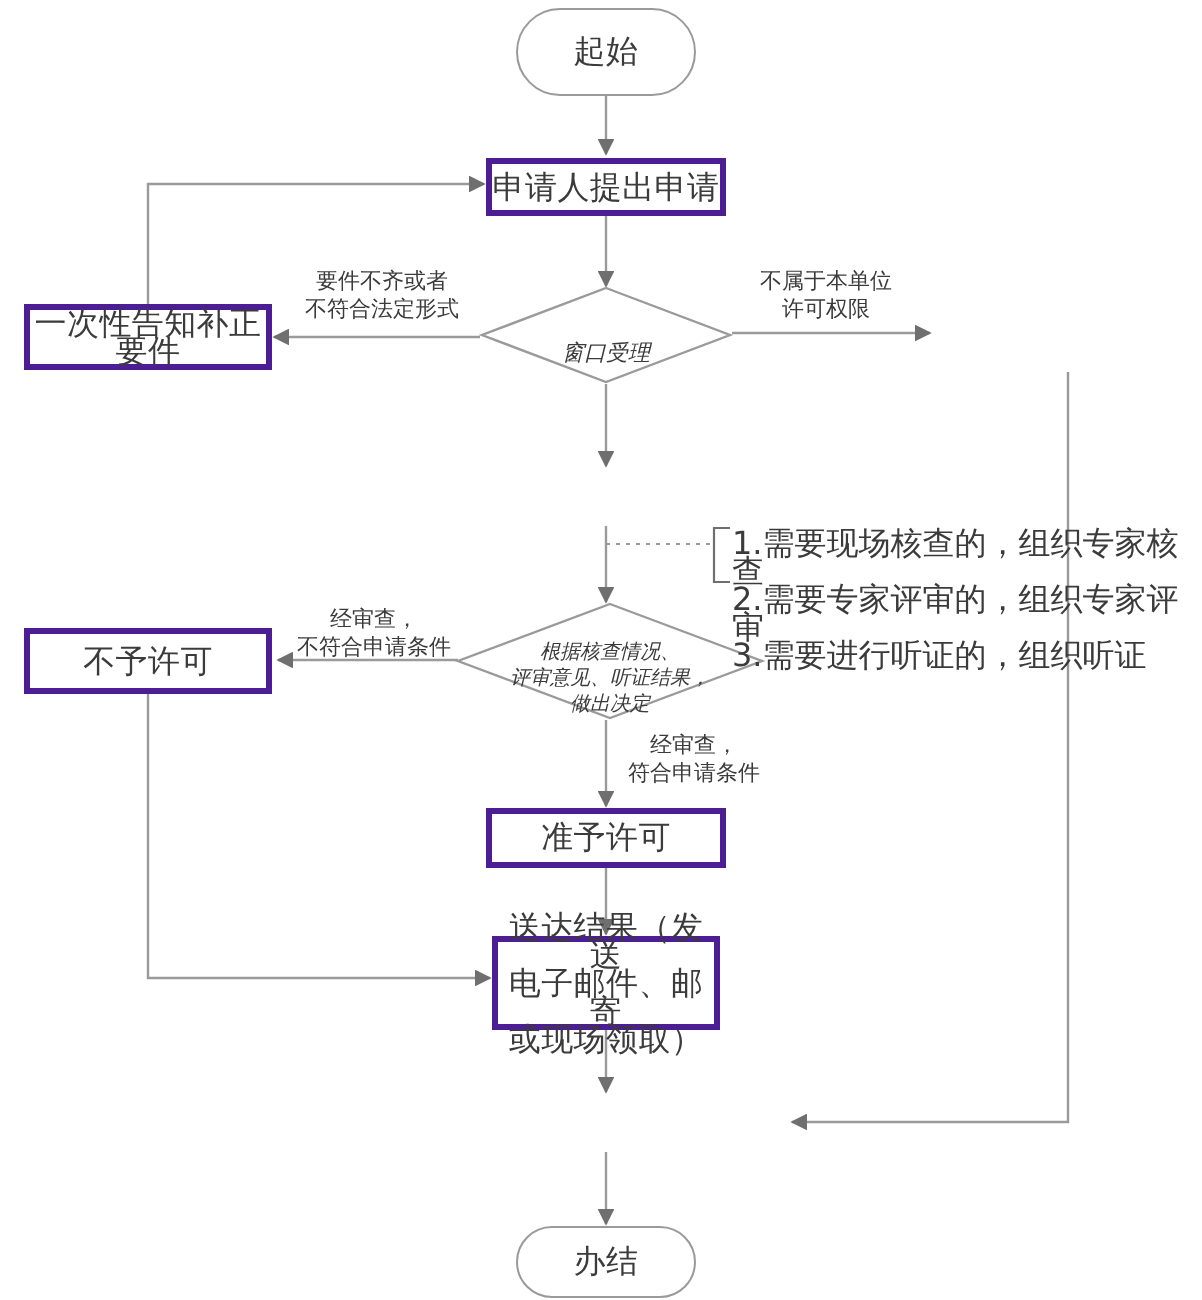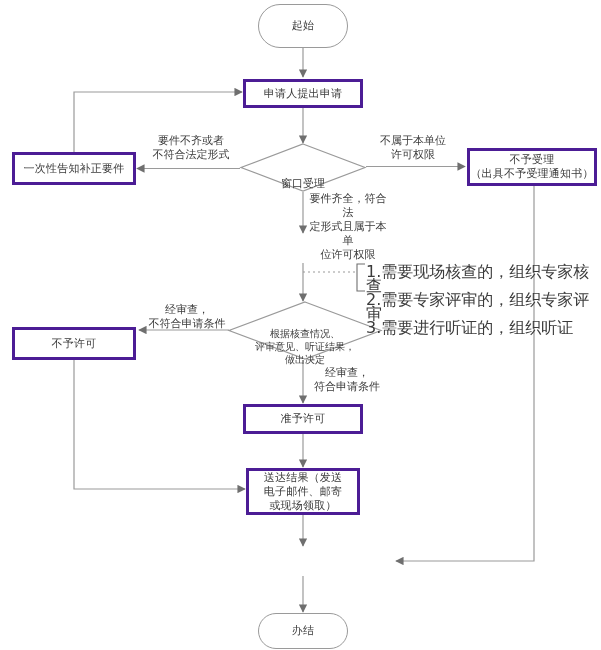--- a/index.html
+++ b/index.html
@@ -25,21 +25,21 @@
     height: 650px;
   }
   .node {
     position: absolute;
     box-sizing: border-box;
     display: flex;
     align-items: center;
     justify-content: center;
     text-align: center;
     color: #3b3b3b;
-    font-size: 11px;
+    font-size: 16px;
     line-height: 14px;
     letter-spacing: 0.2px;
     z-index: 3;
   }
   .rect {
     border: 3px solid #4c1d95;
     background: #ffffff;
   }
   .terminator {
     border: 1px solid #9a9a9a;
@@ -52,31 +52,32 @@
   }
   .diamond-wrap svg {
     position: absolute;
     left: 0;
     top: 0;
     overflow: visible;
   }
   .diamond-label {
     position: absolute;
     left: 0;
-    top: 16px;
+    top: 9px;
     width: 100%;
     height: 100%;
     display: flex;
     align-items: center;
     justify-content: center;
     text-align: center;
     color: #3b3b3b;
     font-size: 11px;
     line-height: 14px;
     white-space: pre-line;
+    font-style: italic;
   }
   .edge-label {
     position: absolute;
     color: #3b3b3b;
     font-size: 11px;
     line-height: 14px;
     text-align: center;
     white-space: pre-line;
     z-index: 4;
     background: transparent;
@@ -154,36 +155,32 @@
     <svg width="126" height="49" viewBox="0 0 126 49" xmlns="http://www.w3.org/2000/svg">
       <polygon points="63,1 125,24.5 63,48 1,24.5" fill="#ffffff" stroke="#9a9a9a" stroke-width="1.2"></polygon>
     </svg>
     <div class="diamond-label">窗口受理</div>
   </div>
 
   <div class="node rect" style="left:12px; top:152px; width:124px; height:33px;">
     <span class="nodetext">一次性告知补正要件</span>
   </div>
 
-  <div class="node rect" style="left:467px; top:148px; width:130px; height:38px;">
-    <span class="nodetext">不予受理
-（出具不予受理通知书）</span>
-  </div>
 
 
   <div class="diamond-wrap" style="left:228px; top:301px; width:154px; height:59px;">
     <svg width="154" height="59" viewBox="0 0 154 59" xmlns="http://www.w3.org/2000/svg">
       <polygon points="77,1 153,29.5 77,58 1,29.5" fill="#ffffff" stroke="#9a9a9a" stroke-width="1.2"></polygon>
     </svg>
     <div class="diamond-label" style="font-size:10px; line-height:13px;">根据核查情况、
 评审意见、听证结果，
 做出决定</div>
   </div>
 
-  <div class="node rect" style="left:12px; top:327px; width:124px; height:33px;">
+  <div class="node rect" style="left:12px; top:314px; width:124px; height:33px;">
     <span class="nodetext">不予许可</span>
   </div>
 
   <div class="node rect" style="left:243px; top:404px; width:120px; height:30px;">
     <span class="nodetext">准予许可</span>
   </div>
 
   <div class="node rect" style="left:246px; top:468px; width:114px; height:47px;">
     <span class="nodetext">送达结果（发送
 电子邮件、邮寄
@@ -194,23 +191,20 @@
   <div class="node terminator" style="left:258px; top:613px; width:90px; height:36px;">
     <span class="nodetext">办结</span>
   </div>
 
   <div class="edge-label" style="left:145px; top:134px; width:92px;">要件不齐或者
 不符合法定形式</div>
 
   <div class="edge-label" style="left:368px; top:134px; width:90px;">不属于本单位
 许可权限</div>
 
-  <div class="edge-label" style="left:306px; top:192px; width:84px; text-align:center;">要件齐全，符合法
-定形式且属于本单
-位许可权限</div>
 
   <div class="edge-label" style="left:146px; top:303px; width:82px;">经审查，
 不符合申请条件</div>
 
   <div class="edge-label" style="left:306px; top:366px; width:82px;">经审查，
 符合申请条件</div>
 
   <div class="note" style="left:366px; top:265px; width:232px;">1.需要现场核查的，组织专家核查
 2.需要专家评审的，组织专家评审
 3.需要进行听证的，组织听证</div>

